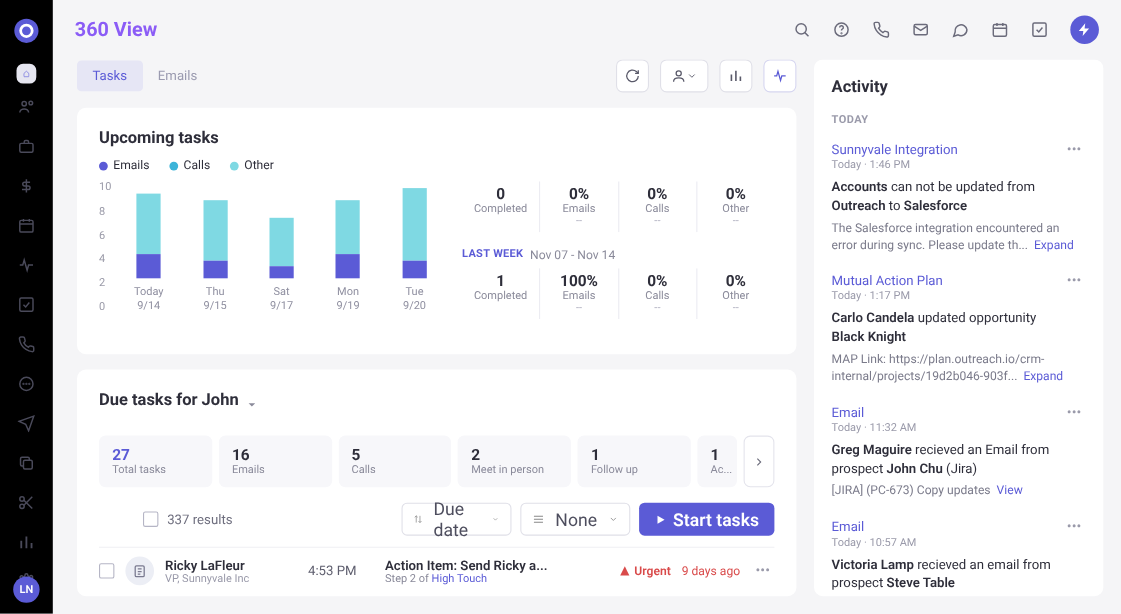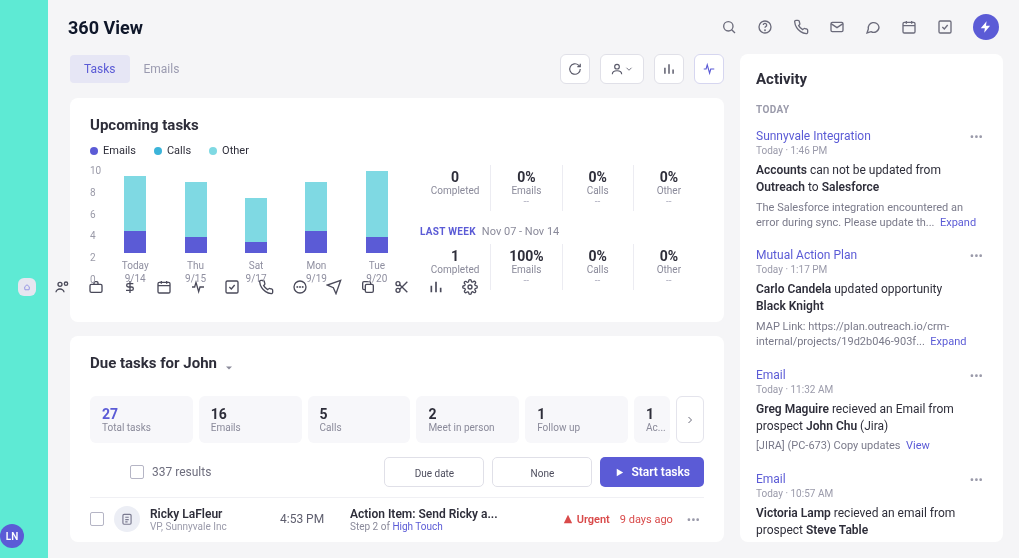--- a/index.html
+++ b/index.html
@@ -1,25 +1,25 @@
 <!DOCTYPE html>
 <html><head>
 <meta charset="utf-8">
 <style>
   * { box-sizing: border-box; margin: 0; padding: 0; }
   body { font-family: -apple-system, BlinkMacSystemFont, 'Segoe UI', Roboto, sans-serif; background: #f5f5f7; color: #2e2e3a; font-size: 13px; }
   .app { display: flex; height: 558px; width: 1019px; overflow: hidden; }
-  .sidebar { width: 48px; background: #5eead4; display: flex; flex-direction: row; align-items: center; padding-top: 16px; gap: 18px; position: relative; }
+  .sidebar { width: 48px; background: #000000; display: flex; flex-direction: column; align-items: center; padding-top: 16px; gap: 18px; position: relative; }
   .sidebar .logo { width: 24px; height: 24px; margin-bottom: 6px; }
   .sidebar .nav-icon { width: 18px; height: 18px; display: flex; align-items: center; justify-content: center; color: #4a4a5a; cursor: pointer; }
   .sidebar .nav-icon.active { background: #e6e6f0; border-radius: 6px; padding: 6px; margin: -6px 0; color: #4b4bdb; }
   .sidebar .avatar { position: absolute; bottom: 10px; width: 24px; height: 24px; border-radius: 50%; background: #5b5bd6; color: #fff; font-size: 10px; display: flex; align-items: center; justify-content: center; font-weight: 600; }
   .main { flex: 1; display: flex; flex-direction: column; overflow: hidden; }
   .topbar { height: 54px; display: flex; align-items: center; padding: 0 20px; }
-  .topbar h1 { font-size: 18px; font-weight: 700; color: #0f172a; }
+  .topbar h1 { font-size: 18px; font-weight: 700; color: #8b5cf6; }
   .topbar .top-icons { margin-left: auto; display: flex; align-items: center; gap: 20px; color: #6b6b7b; }
   .topbar .top-icons .ico { width: 16px; height: 16px; cursor: pointer; }
   .topbar .bolt { width: 26px; height: 26px; border-radius: 50%; background: #5b5bd6; color: #fff; display: flex; align-items: center; justify-content: center; }
   .content { display: flex; flex: 1; gap: 16px; padding: 0 16px 16px 22px; overflow: hidden; }
   .left-col { flex: 1; display: flex; flex-direction: column; gap: 14px; min-width: 0; }
   .right-col { width: 263px; }
   .subheader { display: flex; align-items: center; gap: 8px; }
   .tabs { display: flex; }
   .tab { padding: 7px 14px; font-size: 12px; color: #9b9bb0; cursor: pointer; }
   .tab.active { background: #e6e6f5; color: #5b5bd6; border-radius: 4px; }
@@ -55,23 +55,23 @@
   .pill-row { display: flex; gap: 6px; align-items: stretch; margin-bottom: 14px; justify-content: space-between; }
   .pill { flex: 1; background: #f7f7fa; border-radius: 6px; padding: 10px 12px; cursor: pointer; min-width: 0; }
   .pill .count { font-size: 14px; font-weight: 700; color: #2e2e3a; }
   .pill.active .count { color: #5b5bd6; }
   .pill .plabel { font-size: 10px; color: #8a8a9a; white-space: nowrap; }
   .pill-nav { flex: 0 0 28px; background: #fff; border: 1px solid #e4e4ec; border-radius: 6px; display: flex; align-items: center; justify-content: center; cursor: pointer; color: #6a6a7a; }
   .toolbar { display: flex; align-items: center; gap: 10px; margin-bottom: 10px; font-size: 12px; }
   .toolbar .results { color: #6e6e7e; display: flex; align-items: flex-start; gap: 8px; margin-left: 40px; }
   .checkbox { width: 14px; height: 14px; border: 1.5px solid #b5b5c5; border-radius: 2px; display: inline-block; }
   .toolbar-right { margin-left: auto; display: flex; gap: 8px; }
-  .select { height: 30px; border: 1px solid #e0e0e8; border-radius: 5px; background: #fff; padding: 0 10px; display: flex; align-items: center; gap: 10px; font-size: 10px; color: #4e4e5e; cursor: pointer; flex-direction: column; }
+  .select { height: 30px; border: 1px solid #e0e0e8; border-radius: 5px; background: #fff; padding: 0 10px; display: flex; align-items: center; gap: 10px; font-size: 16px; color: #4e4e5e; cursor: pointer; }
   .select .ico { color: #888; }
-  .primary-btn { height: 30px; background: #5b5bd6; color: #fff; border-radius: 5px; padding: 0 14px; display: flex; align-items: center; gap: 6px; font-size: 12px; font-weight: 600; cursor: pointer; }
+  .primary-btn { height: 30px; background: #5b5bd6; color: #fff; border-radius: 5px; padding: 0 14px; display: flex; align-items: center; gap: 6px; font-size: 16px; font-weight: 600; cursor: pointer; }
   .task-row { display: flex; align-items: center; padding: 8px 0; border-top: 1px solid #f0f0f4; gap: 10px; }
   .avatar-sm { width: 26px; height: 26px; border-radius: 50%; background: #eceef5; display: flex; align-items: center; justify-content: center; color: #7a7a90; }
   .task-person { width: 120px; }
   .task-person .name { font-size: 12px; font-weight: 600; color: #2e2e3a; }
   .task-person .title { font-size: 10px; color: #9a9aaa; }
   .task-time { width: 60px; font-size: 12px; color: #5e5e6e; }
   .task-body { flex: 1; min-width: 0; }
   .task-title { font-size: 12px; font-weight: 600; color: #2e2e3a; white-space: nowrap; overflow: hidden; text-overflow: ellipsis; }
   .task-step { font-size: 10px; color: #8a8a9a; }
   .task-step .link { color: #5b5bd6; }

